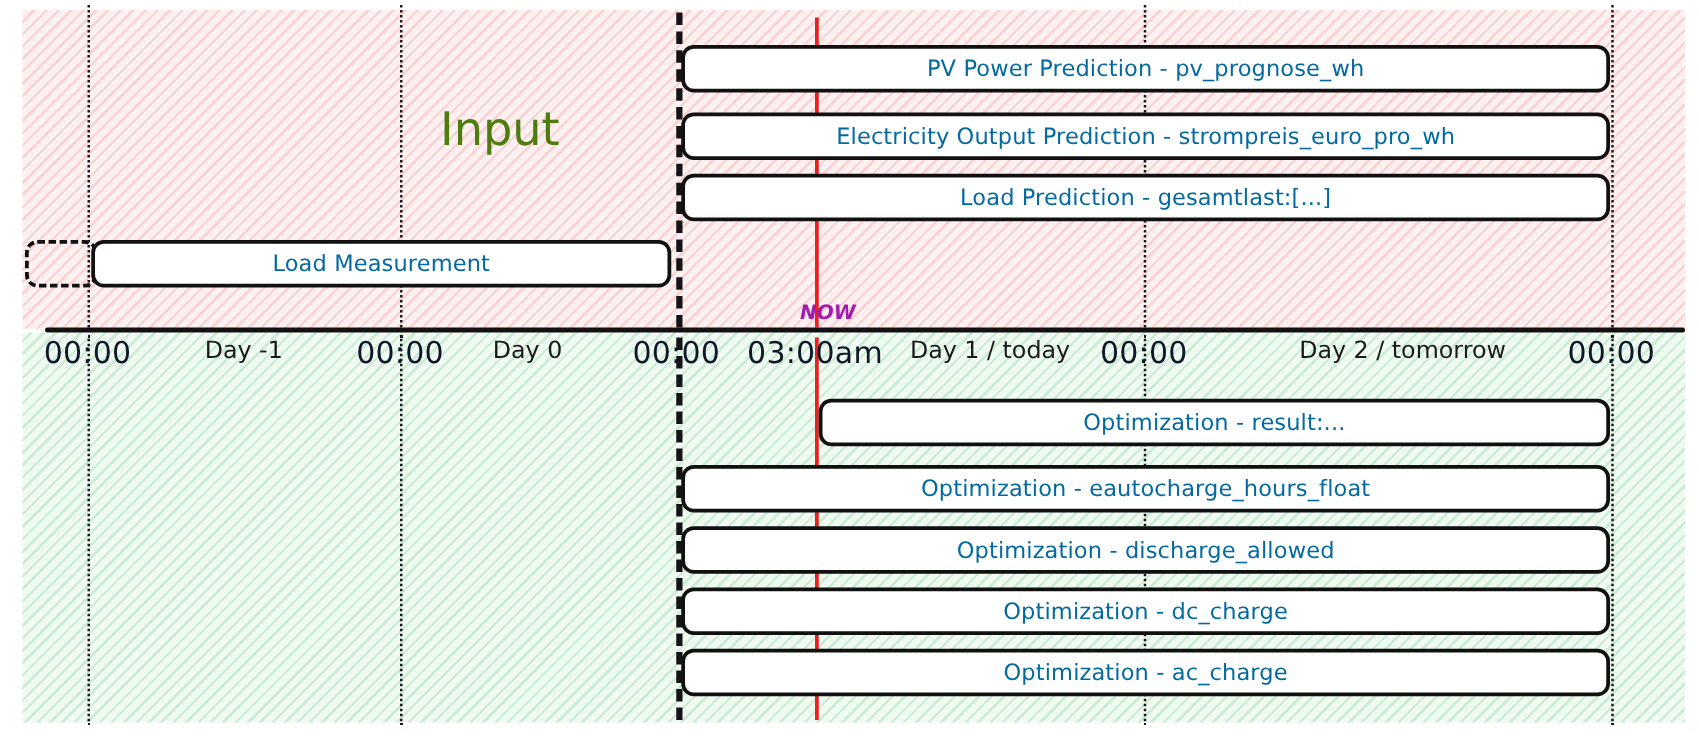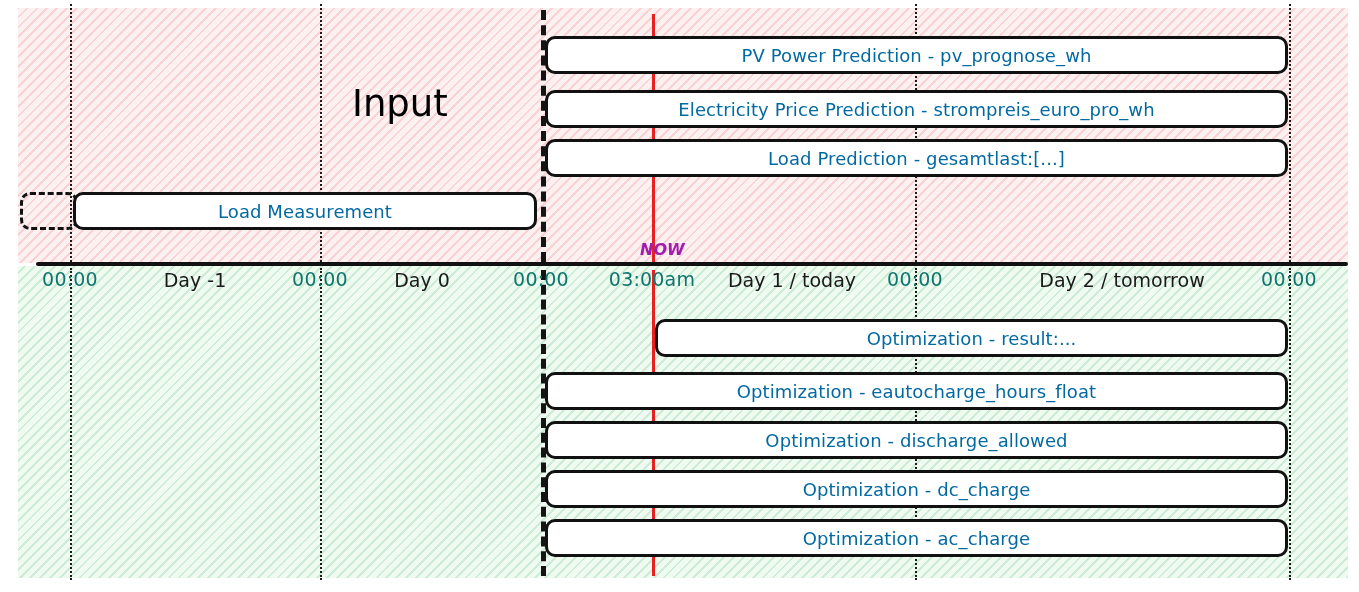--- a/index.html
+++ b/index.html
@@ -87,22 +87,22 @@
     height: 4px;
     background: #111111;
     border-radius: 2px;
     z-index: 7;
   }
 
   .tick-label {
     position: absolute;
     top: 268px;
     font-family: "DejaVu Sans", sans-serif;
-    font-size: 19px;
-    color: #0f766e;
+    font-size: 24px;
+    color: #0f172a;
     white-space: nowrap;
     z-index: 8;
     letter-spacing: 0.2px;
   }
   .day-label {
     position: absolute;
     top: 269px;
     font-family: "DejaVu Sans", sans-serif;
     font-size: 19px;
     color: #1a1a1a;
@@ -123,21 +123,21 @@
 
   
   .section-label {
     position: absolute;
     font-family: "DejaVu Sans", sans-serif;
     font-size: 37px;
     font-weight: 400;
     white-space: nowrap;
     z-index: 4;
   }
-  .section-label.input { color: #000000; left: 352px; top: 82px; }
+  .section-label.input { color: #4d7c0f; left: 352px; top: 82px; }
   .section-label.output { color: #22a24b; left: 352px; top: 422px; }
 
   
   .bar {
     position: absolute;
     box-sizing: border-box;
     height: 38px;
     background: #ffffff;
     border: 3px solid #111111;
     border-radius: 10px;
@@ -209,21 +209,21 @@
 
   <div class="section-label input">Input</div>
 
   <div class="ghost-bar" style="left: 20px; width: 58px; top: 192px;"></div>
 
   <div id="input-bars-layer">
       <div class="bar" style="left: 545px; width: 743px; top: 36px;">
         <span class="bar-label">PV Power Prediction - pv_prognose_wh</span>
       </div>
       <div class="bar" style="left: 545px; width: 743px; top: 90px;">
-        <span class="bar-label">Electricity Price Prediction - strompreis_euro_pro_wh</span>
+        <span class="bar-label">Electricity Output Prediction - strompreis_euro_pro_wh</span>
       </div>
       <div class="bar" style="left: 545px; width: 743px; top: 139px;">
         <span class="bar-label">Load Prediction - gesamtlast:[...]</span>
       </div>
       <div class="bar" style="left: 73px; width: 464px; top: 192px;">
         <span class="bar-label">Load Measurement</span>
       </div>
     </div>
   <div id="output-bars-layer">
       <div class="bar" style="left: 655px; width: 633px; top: 319px;">

